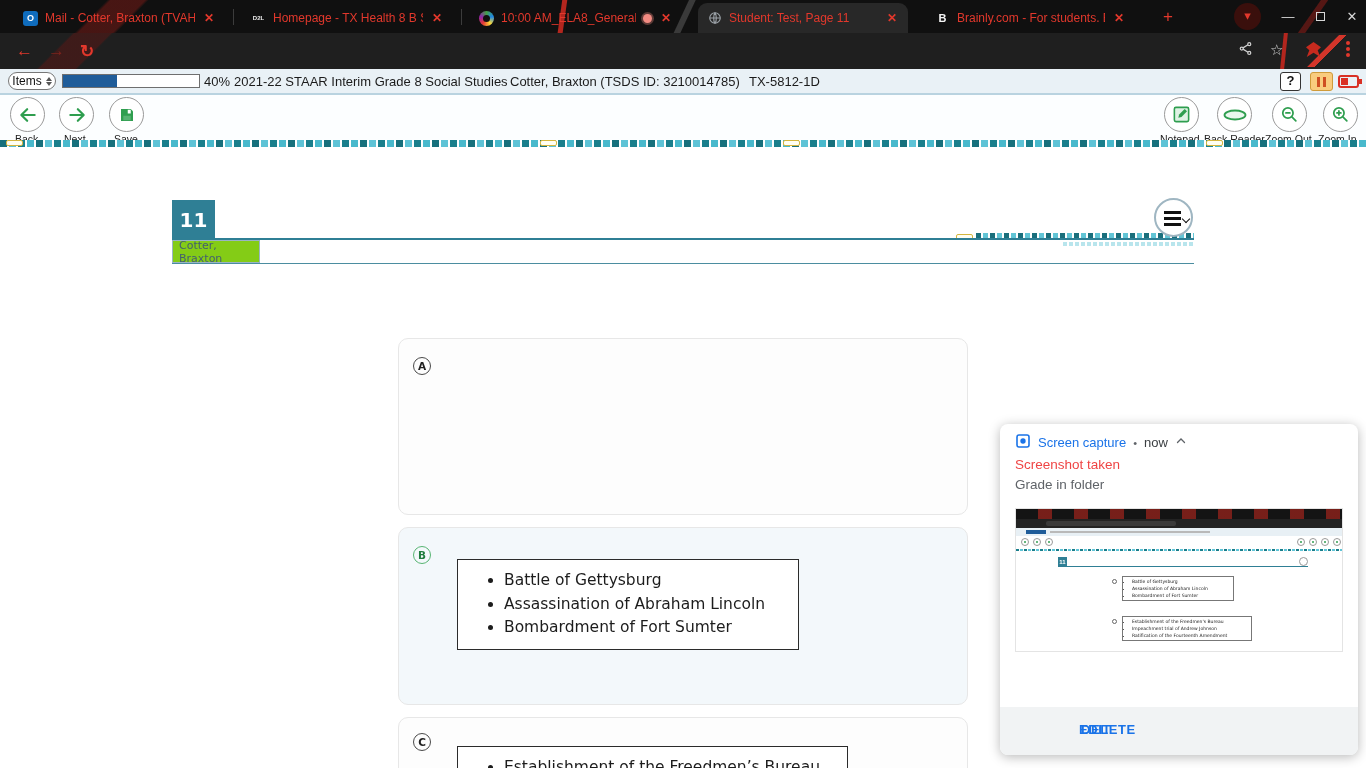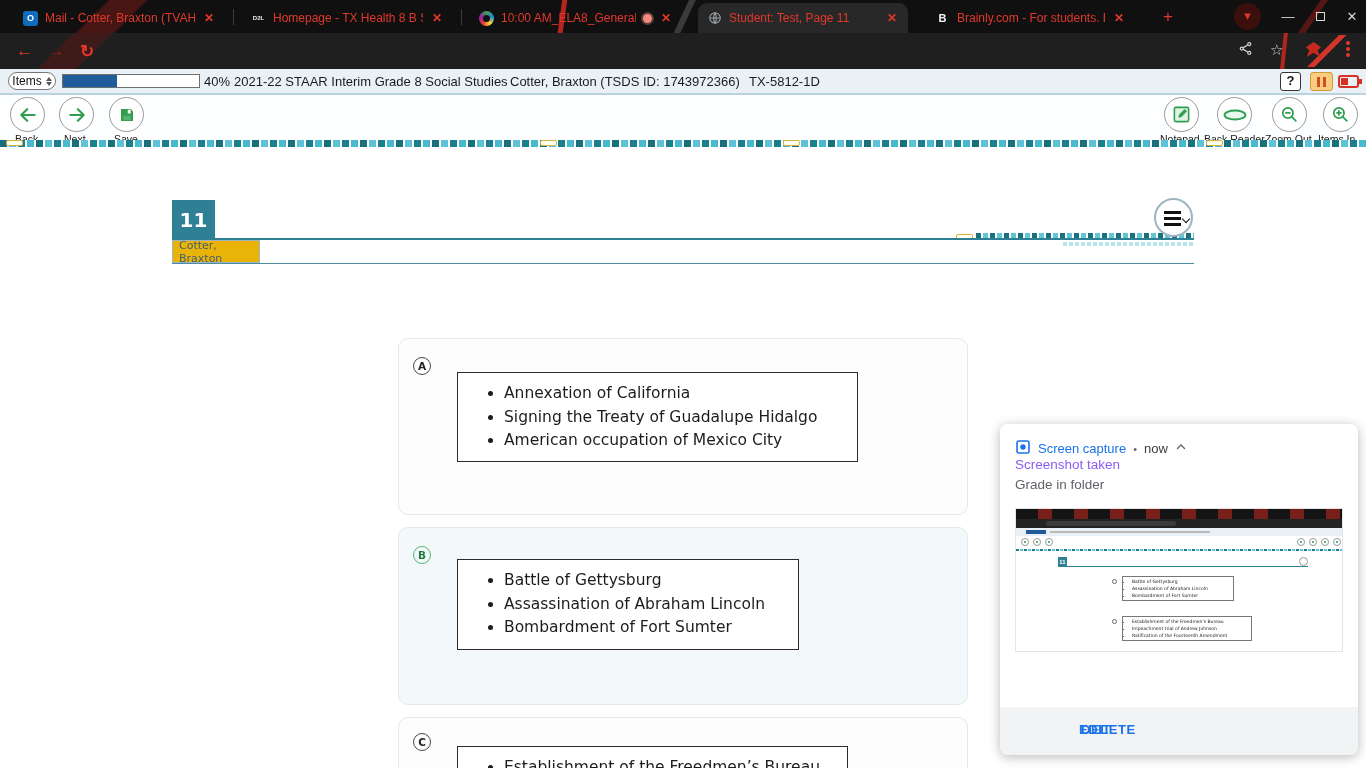--- a/index.html
+++ b/index.html
@@ -61,41 +61,41 @@
   .ydash { position:absolute; width:17px; height:6px; background:#fffef2; border:1.5px solid #d4b63e; border-radius:2px; }
 
   
   .qnum { position:absolute; left:172px; top:200px; width:43px; height:40px; background:#2f7f95; color:#fff; font-family:"DejaVu Sans",sans-serif; font-weight:bold; font-size:20px; display:flex; align-items:center; justify-content:center; }
   .qline1 { position:absolute; left:172px; top:238px; width:1022px; height:2px; background:#2f7f95; }
   .qline2 { position:absolute; left:172px; top:263px; width:1022px; height:1px; background:#4b8da0; }
   .qdash { position:absolute; left:976px; top:233px; width:218px; height:6px;
     background:repeating-linear-gradient(90deg,#1a6f7c 0 5px,#fff 5px 7px,#62c5d6 7px 12px,#fff 12px 14px); }
   .qdash2 { position:absolute; left:1063px; top:242px; width:131px; height:4px; opacity:.45;
     background:repeating-linear-gradient(90deg,#62c5d6 0 4px,#fff 4px 6px); }
-  .namebox { position:absolute; left:172px; top:240px; width:88px; height:23px; background:#eab308; border:1px solid #9ab4c4; font-size:11px; color:#44606e; display:flex; align-items:center; padding-left:6px; font-family:"DejaVu Sans",sans-serif; }
+  .namebox { position:absolute; left:172px; top:240px; width:88px; height:23px; background:#84cc16; border:1px solid #9ab4c4; font-size:11px; color:#44606e; display:flex; align-items:center; padding-left:6px; font-family:"DejaVu Sans",sans-serif; }
   .qmenu { position:absolute; left:1154px; top:198px; width:39px; height:39px; border-radius:50%; border:2px solid #9fb6c2; background:#fff; }
   .qmenu .bars { position:absolute; left:8px; top:11px; width:17px; height:3px; background:#111; box-shadow:0 6px 0 #111, 0 12px 0 #111; }
   .qmenu .chev { position:absolute; left:27px; top:16px; width:6px; height:6px; border-right:1.8px solid #111; border-bottom:1.8px solid #111; transform:rotate(45deg); }
   .prompt { position:absolute; left:399px; top:291px; width:600px; font-family:"DejaVu Sans",sans-serif; font-size:16.5px; color:#1a1a1a; }
 
   .card { position:absolute; left:398px; width:570px; background:#fdfdfd; border:1px solid #e7e7e7; border-radius:10px; }
   .card.selected { background:#f3f8fb; }
   .letter { position:absolute; left:14px; top:18px; width:18px; height:18px; border-radius:50%; border:1.6px solid #4a4a4a; color:#222; font-family:"DejaVu Sans",sans-serif; font-size:10.5px; font-weight:bold; display:flex; align-items:center; justify-content:center; background:transparent; }
   .card.selected .letter { border-color:#58b573; color:#1e7c3d; }
   .listbox { position:absolute; left:58px; background:#fff; border:1px solid #2b2b2b; }
   .listbox ul { margin:9px 0 0 0; padding-left:46px; }
   .listbox li { font-family:"DejaVu Sans",sans-serif; font-size:15.5px; color:#1c1c1c; line-height:23.5px; }
 
   
   .notif { position:absolute; left:1000px; top:424px; width:358px; height:331px; background:#fff; border-radius:8px; box-shadow:0 2px 12px rgba(0,0,0,.28); font-family:"Liberation Sans",sans-serif; }
-  .nhead { position:absolute; left:15px; top:9px; display:flex; align-items:center; gap:7px; font-size:13px;margin-top:6px; }
+  .nhead { position:absolute; left:15px; top:9px; display:flex; align-items:center; gap:7px; font-size:13px; }
   .nhead .src { color:#1a73e8; }
   .nhead .dot { color:#5f6368; font-size:11px; }
   .nhead .time { color:#3c4043; }
-  .ntitle { position:absolute; left:15px; top:33px; font-size:13.5px; color:#8b5cf6; }
+  .ntitle { position:absolute; left:15px; top:33px; font-size:13.5px; color:#ef4444; }
   .nsub { position:absolute; left:15px; top:53px; font-size:13.5px; color:#5f6368; }
   .thumb { position:absolute; left:15px; top:84px; width:328px; height:144px; background:#fff; border:1px solid #e4e4e4; overflow:hidden; }
   .banner { position:absolute; left:15px; top:233px; width:328px; height:37px; background:#1a73e8; color:#fff; font-size:13px; display:flex; align-items:center; gap:11px; padding-left:14px; }
   .nfoot { position:absolute; left:0; top:283px; width:358px; height:48px; background:#f1f3f4; border-radius:0 0 8px 8px; }
   .nbtn { position:absolute; top:15px; color:#1a73e8; font-size:13px; font-weight:bold; letter-spacing:.6px; }
 
   
   .m-tabbar { position:absolute; left:0; top:0; width:328px; height:10px; background:#141414;
     background-image:repeating-linear-gradient(90deg, transparent 0 22px, rgba(200,40,30,.55) 22px 36px); }
   .m-url { position:absolute; left:0; top:10px; width:328px; height:9px; background:#232323; }
@@ -194,21 +194,21 @@
       <span class="updown">
           <i class="u"></i>
           <i class="d"></i>
         </span>
     </div>
     <div class="pbar">
         <div class="pfill" style="width: 40%;"></div>
       </div>
     <div class="htext" style="left:204px;">40%</div>
     <div class="htext" style="left:234px;">2021-22 STAAR Interim Grade 8 Social Studies</div>
-    <div class="htext" style="left:510px;">Cotter, Braxton (TSDS ID: 1743972366)</div>
+    <div class="htext" style="left:510px;">Cotter, Braxton (TSDS ID: 3210014785)</div>
     <div class="htext" style="left:749px;">TX-5812-1D</div>
     <div class="helpbtn">?</div>
     <div class="pausebtn">
         <i></i>
         <i></i>
       </div>
     <div class="battery"></div>
   </div>
 
   <div class="toolrow">
@@ -252,21 +252,21 @@
           <path d="M15 15l5 5M7.5 10h5"></path>
         </svg>
     </div>
     <div class="tlabel" style="left:1265px;">Zoom Out</div>
     <div class="cbtn" style="left:1323px;">
       <svg width="19" height="19" viewBox="0 0 24 24" fill="none" stroke="#2f9e4f" stroke-width="2.2" stroke-linecap="round">
           <circle cx="10" cy="10" r="6.5"></circle>
           <path d="M15 15l5 5M7.5 10h5M10 7.5v5"></path>
         </svg>
     </div>
-    <div class="tlabel" style="left:1318px;">Items In</div>
+    <div class="tlabel" style="left:1318px;">Zoom In</div>
   </div>
   <div class="dashstrip"></div>
   <div class="ydash" style="left:6px;top:140px;"></div>
   <div class="ydash" style="left:540px;top:140px;"></div>
   <div class="ydash" style="left:783px;top:140px;"></div>
   <div class="ydash" style="left:1206px;top:140px;"></div>
 
   <div class="qnum">11</div>
   <div class="qdash"></div>
   <div class="ydash" style="left:956px;top:234px;"></div>
@@ -275,27 +275,20 @@
   <div class="namebox">Cotter, Braxton</div>
   <div class="qline2"></div>
   <div class="qmenu">
     <span class="bars"></span>
     <span class="chev"></span>
   </div>
 
 
   <div class="card" style="top:338px;height:177px;">
     <div class="letter">A</div>
-    <div class="listbox" style="top:33px;width:401px;height:90px;">
-      <ul>
-        <li>Annexation of California</li>
-        <li>Signing the Treaty of Guadalupe Hidalgo</li>
-        <li>American occupation of Mexico City</li>
-      </ul>
-    </div>
   </div>
 
   <div class="card selected" style="top:527px;height:178px;">
     <div class="letter">B</div>
     <div class="listbox" style="top:31px;width:342px;height:91px;">
       <ul>
         <li>Battle of Gettysburg</li>
         <li>Assassination of Abraham Lincoln</li>
         <li>Bombardment of Fort Sumter</li>
       </ul>

